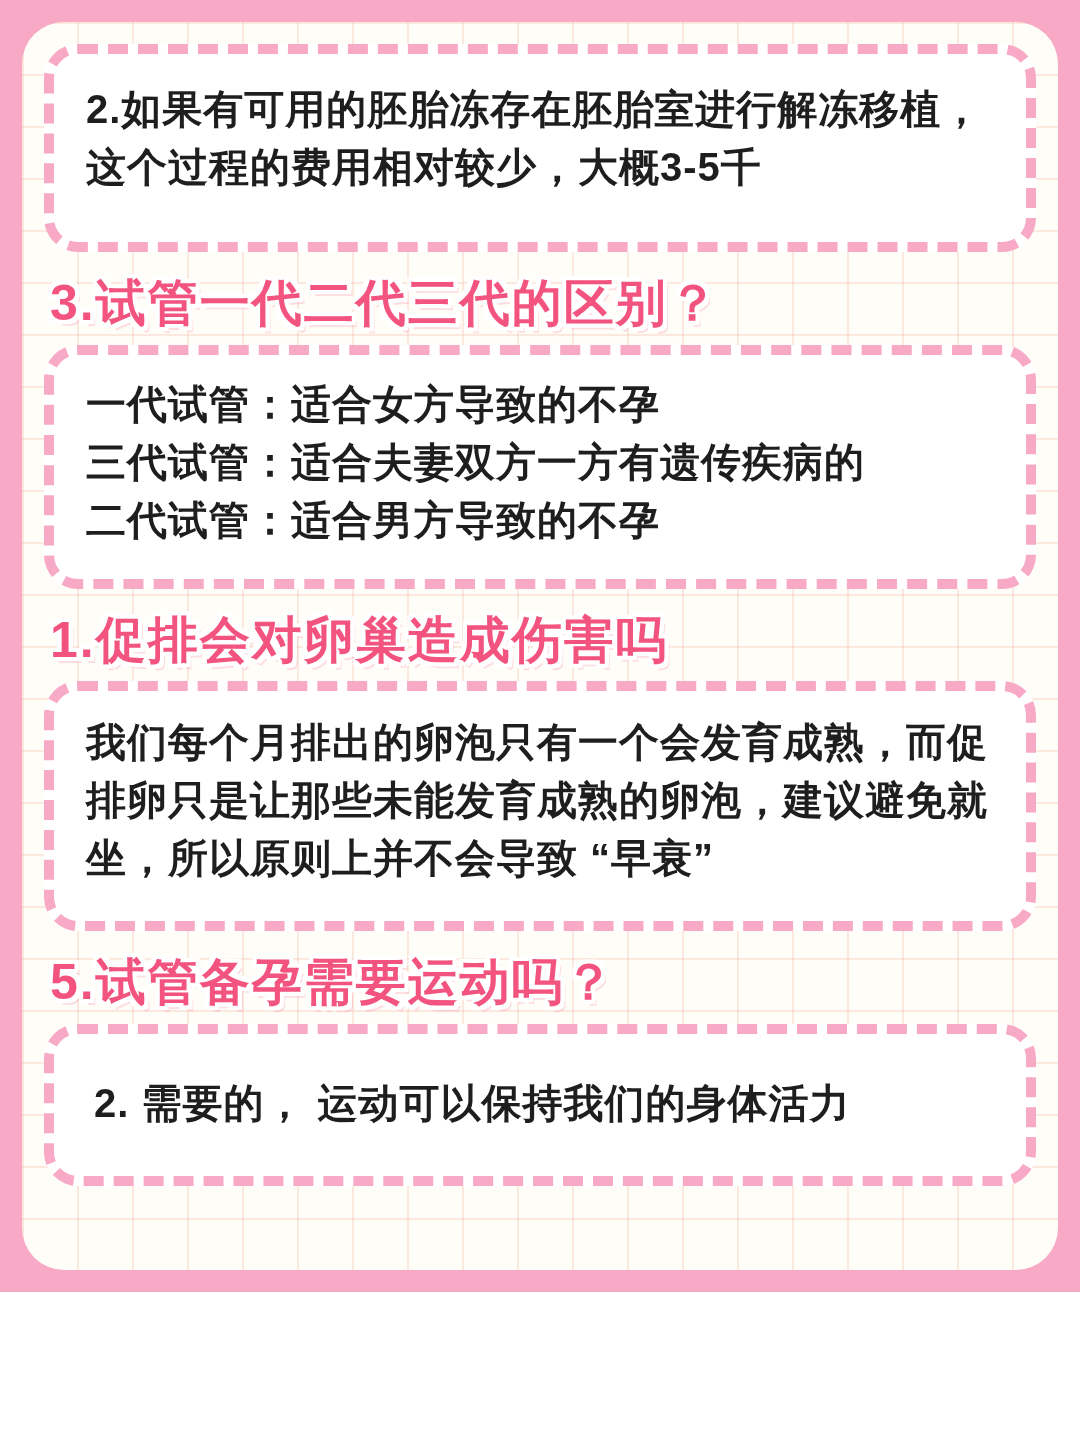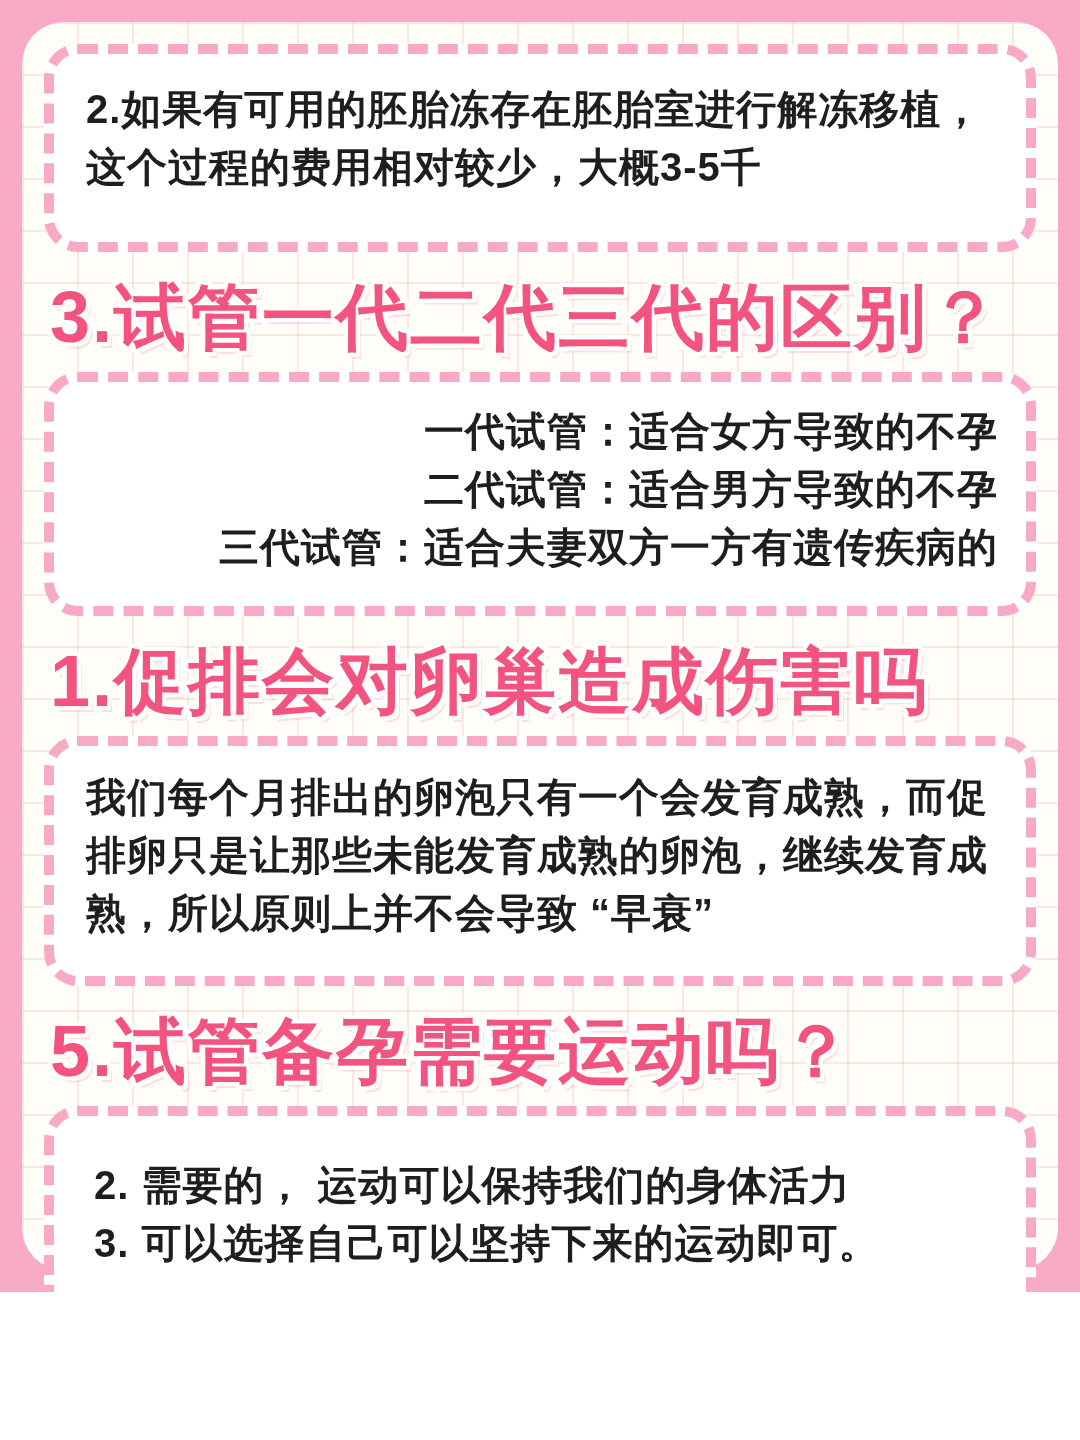--- a/index.html
+++ b/index.html
@@ -34,29 +34,29 @@
     border: 10px dashed #F8A9C5;
     border-radius: 34px;
     box-sizing: border-box;
     color: #1E1E1E;
     font-size: 40px;
     font-weight: 600;
     line-height: 1.45;
     letter-spacing: 1px;
   }
   .box-1 { padding: 26px 28px 46px 32px; }
-  .box-2 { padding: 20px 28px 30px 32px; text-align: right; }
+  .box-2 { padding: 20px 28px 30px 32px; }
   .box-3 { padding: 22px 28px 34px 32px; }
   .box-4 { padding: 40px 28px 44px 40px; }
   .qa-line { margin: 0; }
   .qa-box p { margin: 0; }
   .heading {
     margin: 20px 0 10px 6px;
     color: #F2547F;
-    font-size: 72px;
+    font-size: 50px;
     font-weight: 800;
     letter-spacing: 2px;
     line-height: 1.25;
     white-space: nowrap;
     text-shadow:
       -4px -4px 0 #FFFFFF,  4px -4px 0 #FFFFFF,
       -4px  4px 0 #FFFFFF,  4px  4px 0 #FFFFFF,
       -4px  0   0 #FFFFFF,  4px  0   0 #FFFFFF,
        0   -4px 0 #FFFFFF,  0    4px 0 #FFFFFF,
        5px  6px 0 rgba(242,84,127,0.18);
@@ -69,31 +69,30 @@
   <div class="paper">
 
     <section class="qa-box box-1">
       <p>2.如果有可用的胚胎冻存在胚胎室进行解冻移植，这个过程的费用相对较少，大概3-5千</p>
     </section>
 
     <h2 class="heading">3.试管一代二代三代的区别？</h2>
 
     <section class="qa-box box-2">
       <p class="qa-line">一代试管：适合女方导致的不孕</p>
+      <p class="qa-line">三代试管：适合夫妻双方一方有遗传疾病的</p>
       <p class="qa-line">二代试管：适合男方导致的不孕</p>
-      <p class="qa-line">三代试管：适合夫妻双方一方有遗传疾病的</p>
     </section>
 
     <h2 class="heading">1.促排会对卵巢造成伤害吗</h2>
 
     <section class="qa-box box-3">
-      <p>我们每个月排出的卵泡只有一个会发育成熟，而促排卵只是让那些未能发育成熟的卵泡，继续发育成熟，所以原则上并不会导致 “早衰”</p>
+      <p>我们每个月排出的卵泡只有一个会发育成熟，而促排卵只是让那些未能发育成熟的卵泡，建议避免就坐，所以原则上并不会导致 “早衰”</p>
     </section>
 
     <h2 class="heading">5.试管备孕需要运动吗？</h2>
 
     <section class="qa-box box-4">
       <p class="qa-line">2. 需要的，  运动可以保持我们的身体活力</p>
-      <p class="qa-line">3. 可以选择自己可以坚持下来的运动即可。</p>
     </section>
 
   </div>
 </div>
 
 </body></html>

